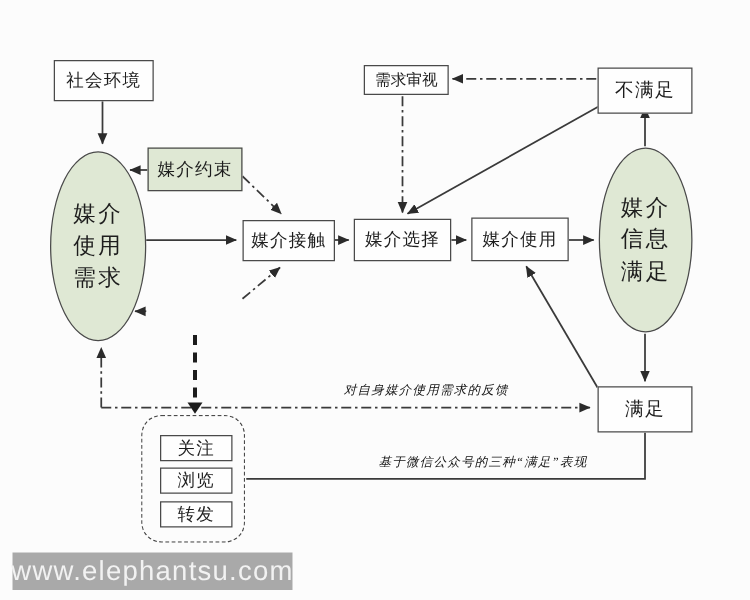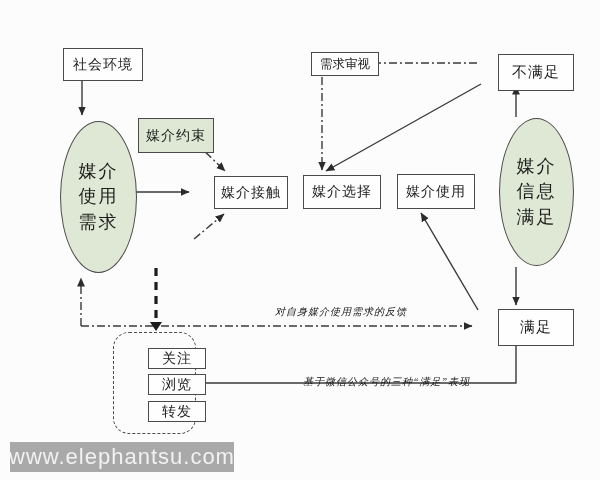--- a/index.html
+++ b/index.html
@@ -18,21 +18,21 @@
     overflow:hidden;
   }
   svg.wires{position:absolute;left:0;top:0;z-index:1;}
   .wire{stroke:var(--line);stroke-width:1.4;fill:none;}
   .wire.dashdot{stroke-dasharray:8 3 2 3;}
   .wire.thickdash{stroke-width:3.2;stroke-dasharray:8 6;stroke:#1c1c1c;}
   .node{
     position:absolute;z-index:2;box-sizing:border-box;
     border:1.6px solid var(--border);background:var(--node-fill-white);
     display:flex;align-items:center;justify-content:center;
-    font-size:14px;color:#1d1d1d;letter-spacing:1px;white-space:nowrap;margin-left:20px;
+    font-size:14px;color:#1d1d1d;letter-spacing:1px;white-space:nowrap;
   }
   .node.green{background:var(--node-fill-green);}
   .node.ellipse{
     border-radius:50%;flex-direction:column;font-size:18px;
     line-height:1.42;letter-spacing:2px;background:var(--node-fill-green);
   }
   .node.small{font-size:12.5px;letter-spacing:0;}
   .group-dashed{
     position:absolute;z-index:2;box-sizing:border-box;
     border:1.6px dashed #4a4a4a;border-radius:16px;background:transparent;
@@ -114,17 +114,17 @@
   <div class="node" style="left:478px;top:54px;width:76px;height:37px;font-size:15px;">不满足</div>
 
   <div class="node" style="left:478px;top:309px;width:76px;height:37px;font-size:15px;">满足</div>
 
   <div class="group-dashed" style="left:113px;top:332px;width:83px;height:102px;"></div>
   <div class="node" style="left:128px;top:348px;width:58px;height:21px;">关注</div>
   <div class="node" style="left:128px;top:374px;width:58px;height:21px;">浏览</div>
   <div class="node" style="left:128px;top:401px;width:58px;height:21px;">转发</div>
 
   <div class="annotation" style="left:222px;top:305px;width:185px;">对自身媒介使用需求的反馈</div>
-  <div class="annotation" style="left:230px;top:363px;width:240px;margin-top:12px;">基于微信公众号的三种“满足”表现</div>
+  <div class="annotation" style="left:230px;top:363px;width:240px;">基于微信公众号的三种“满足”表现</div>
 
   <div class="watermark wm-site">www.elephantsu.com</div>
 
 </div>
 
 </body></html>

